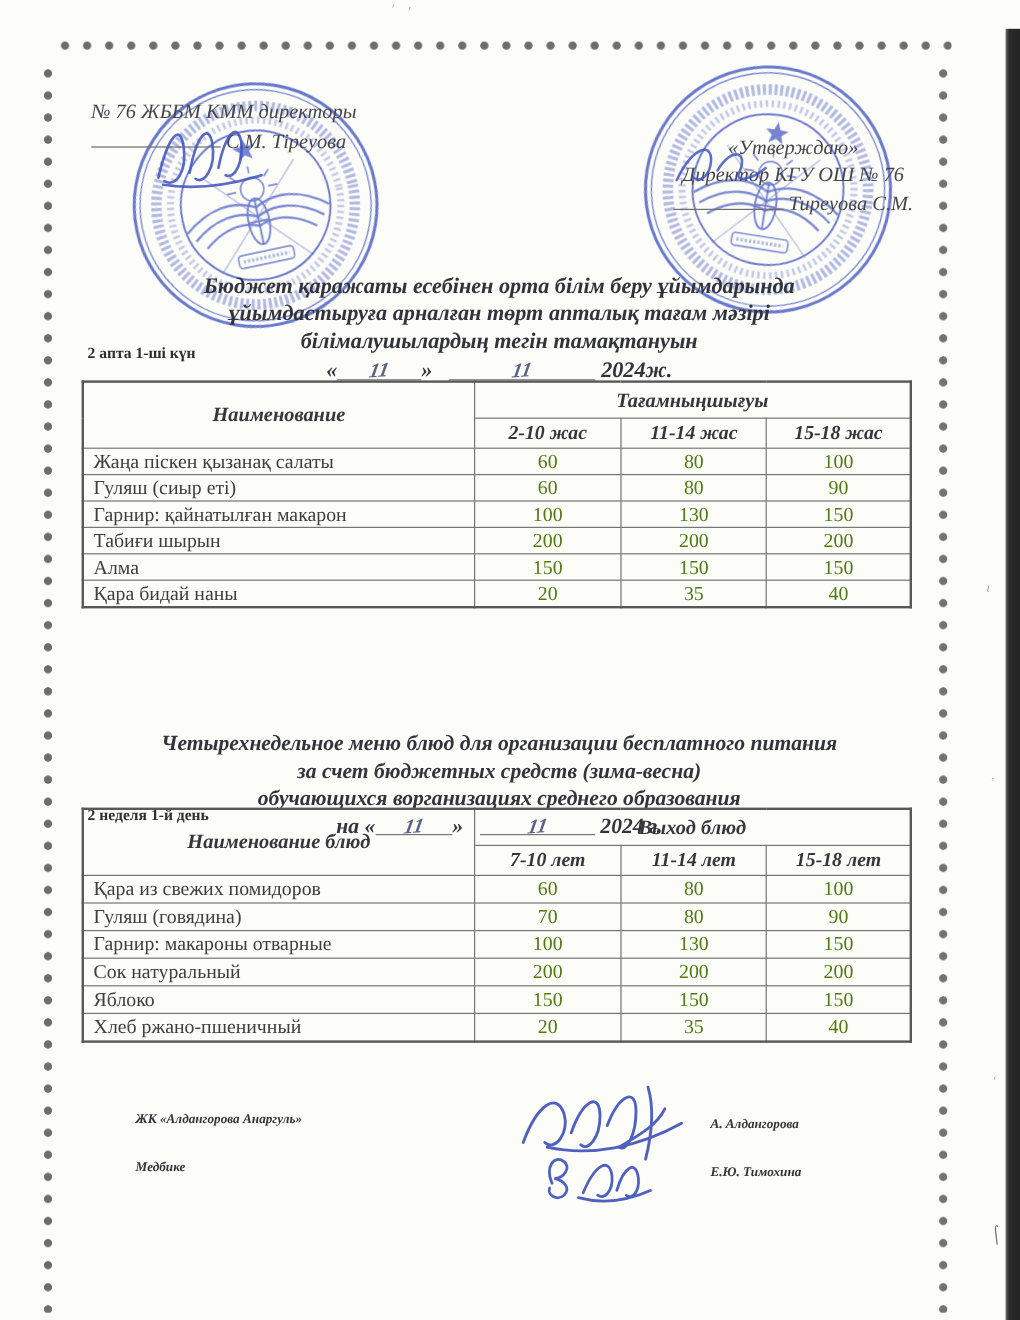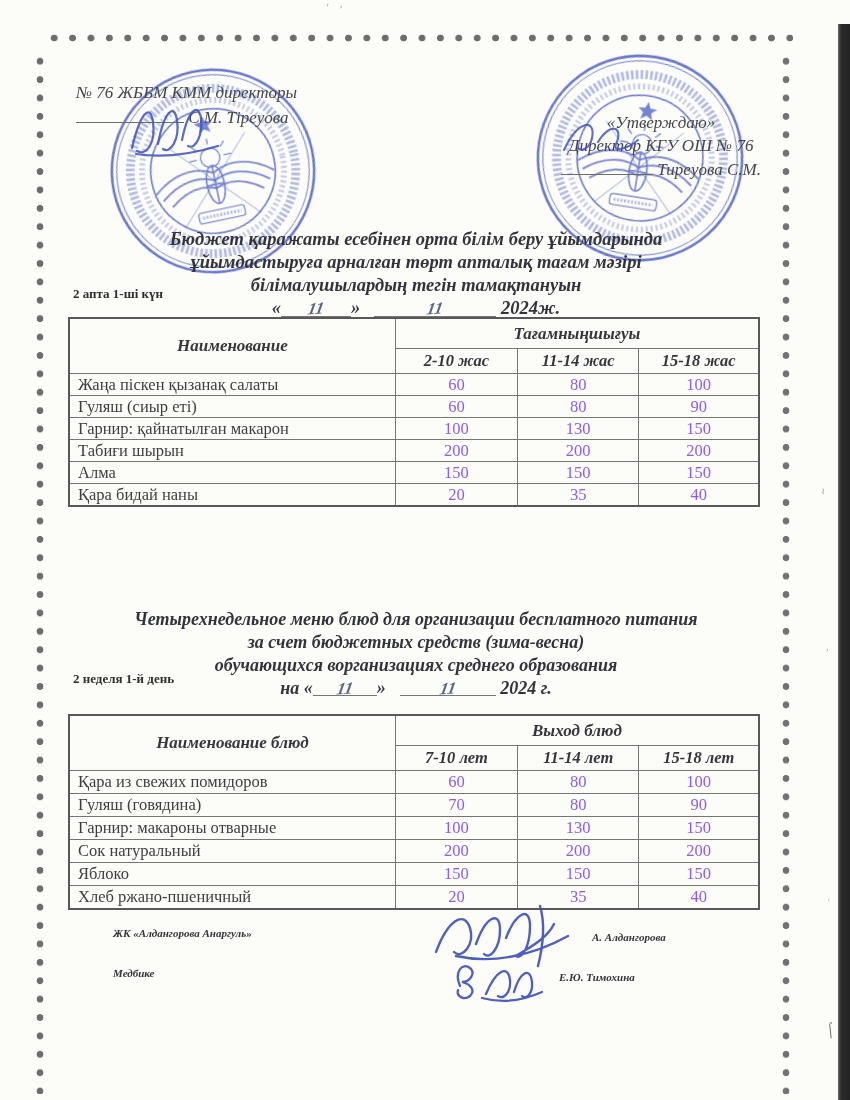--- a/index.html
+++ b/index.html
@@ -45,39 +45,39 @@
   .date-line .u-blank{border-bottom-color:#777;text-align:center;}
   .gapw{display:inline-block;width:14px;}
   
   .section-h{position:absolute;left:73px;font-weight:bold;font-size:13px;color:#2e2e2e;text-align:center;}
   .section-1{top:286px;}
   .section-2{top:671px;}
   
   .menu-table{position:absolute;left:68px;width:692px;border-collapse:collapse;table-layout:fixed;
     font-size:16.5px;color:#3e3e3e;border:2px solid #585858;}
   .table-1{top:317px;}
-  .table-2{top:714px;padding-left:41px;}
+  .table-2{top:673px;padding-left:41px;}
   .menu-table col.c0{width:47.3%;}
   .menu-table col.c1{width:17.7%;}
   .menu-table col.c2{width:17.6%;}
   .menu-table col.c3{width:17.4%;}
   .menu-table th,.menu-table td{border:1.4px solid #757575;padding:0;}
   .menu-table th{font-style:italic;font-weight:bold;color:#36363c;}
   .hr1 th{height:29px;font-size:17px;}
   .hr2 th{height:24px;}
   .menu-table tbody td{height:21px;}
   .table-2 tbody td{height:22px;}
   .dish{text-align:left;padding:0 4px 0 8px !important;}
-  .num{text-align:center;color:#8b5cf6;}
+  .num{text-align:center;color:#4d7c0f;}
   
   .sig-text{position:absolute;font-weight:bold;font-style:italic;font-size:11px;color:#33343a;}
   .sig-org{left:113px;top:927px;}
   .sig-role{left:113px;top:967px;}
   .sig-name1{left:592px;top:931px;}
-  .sig-name2{left:559px;top:971px;}
+  .sig-name2{left:592px;top:971px;}
   
   .artifact{position:absolute;color:#4a4a4a;font-size:11px;}
   .pencil{position:absolute;color:#a9aebb;font-size:12px;letter-spacing:4px;transform:rotate(8deg);}
 </style>
 </head>
 <body>
 
 <div class="scan">
 
   <div class="edge-dark"></div>

